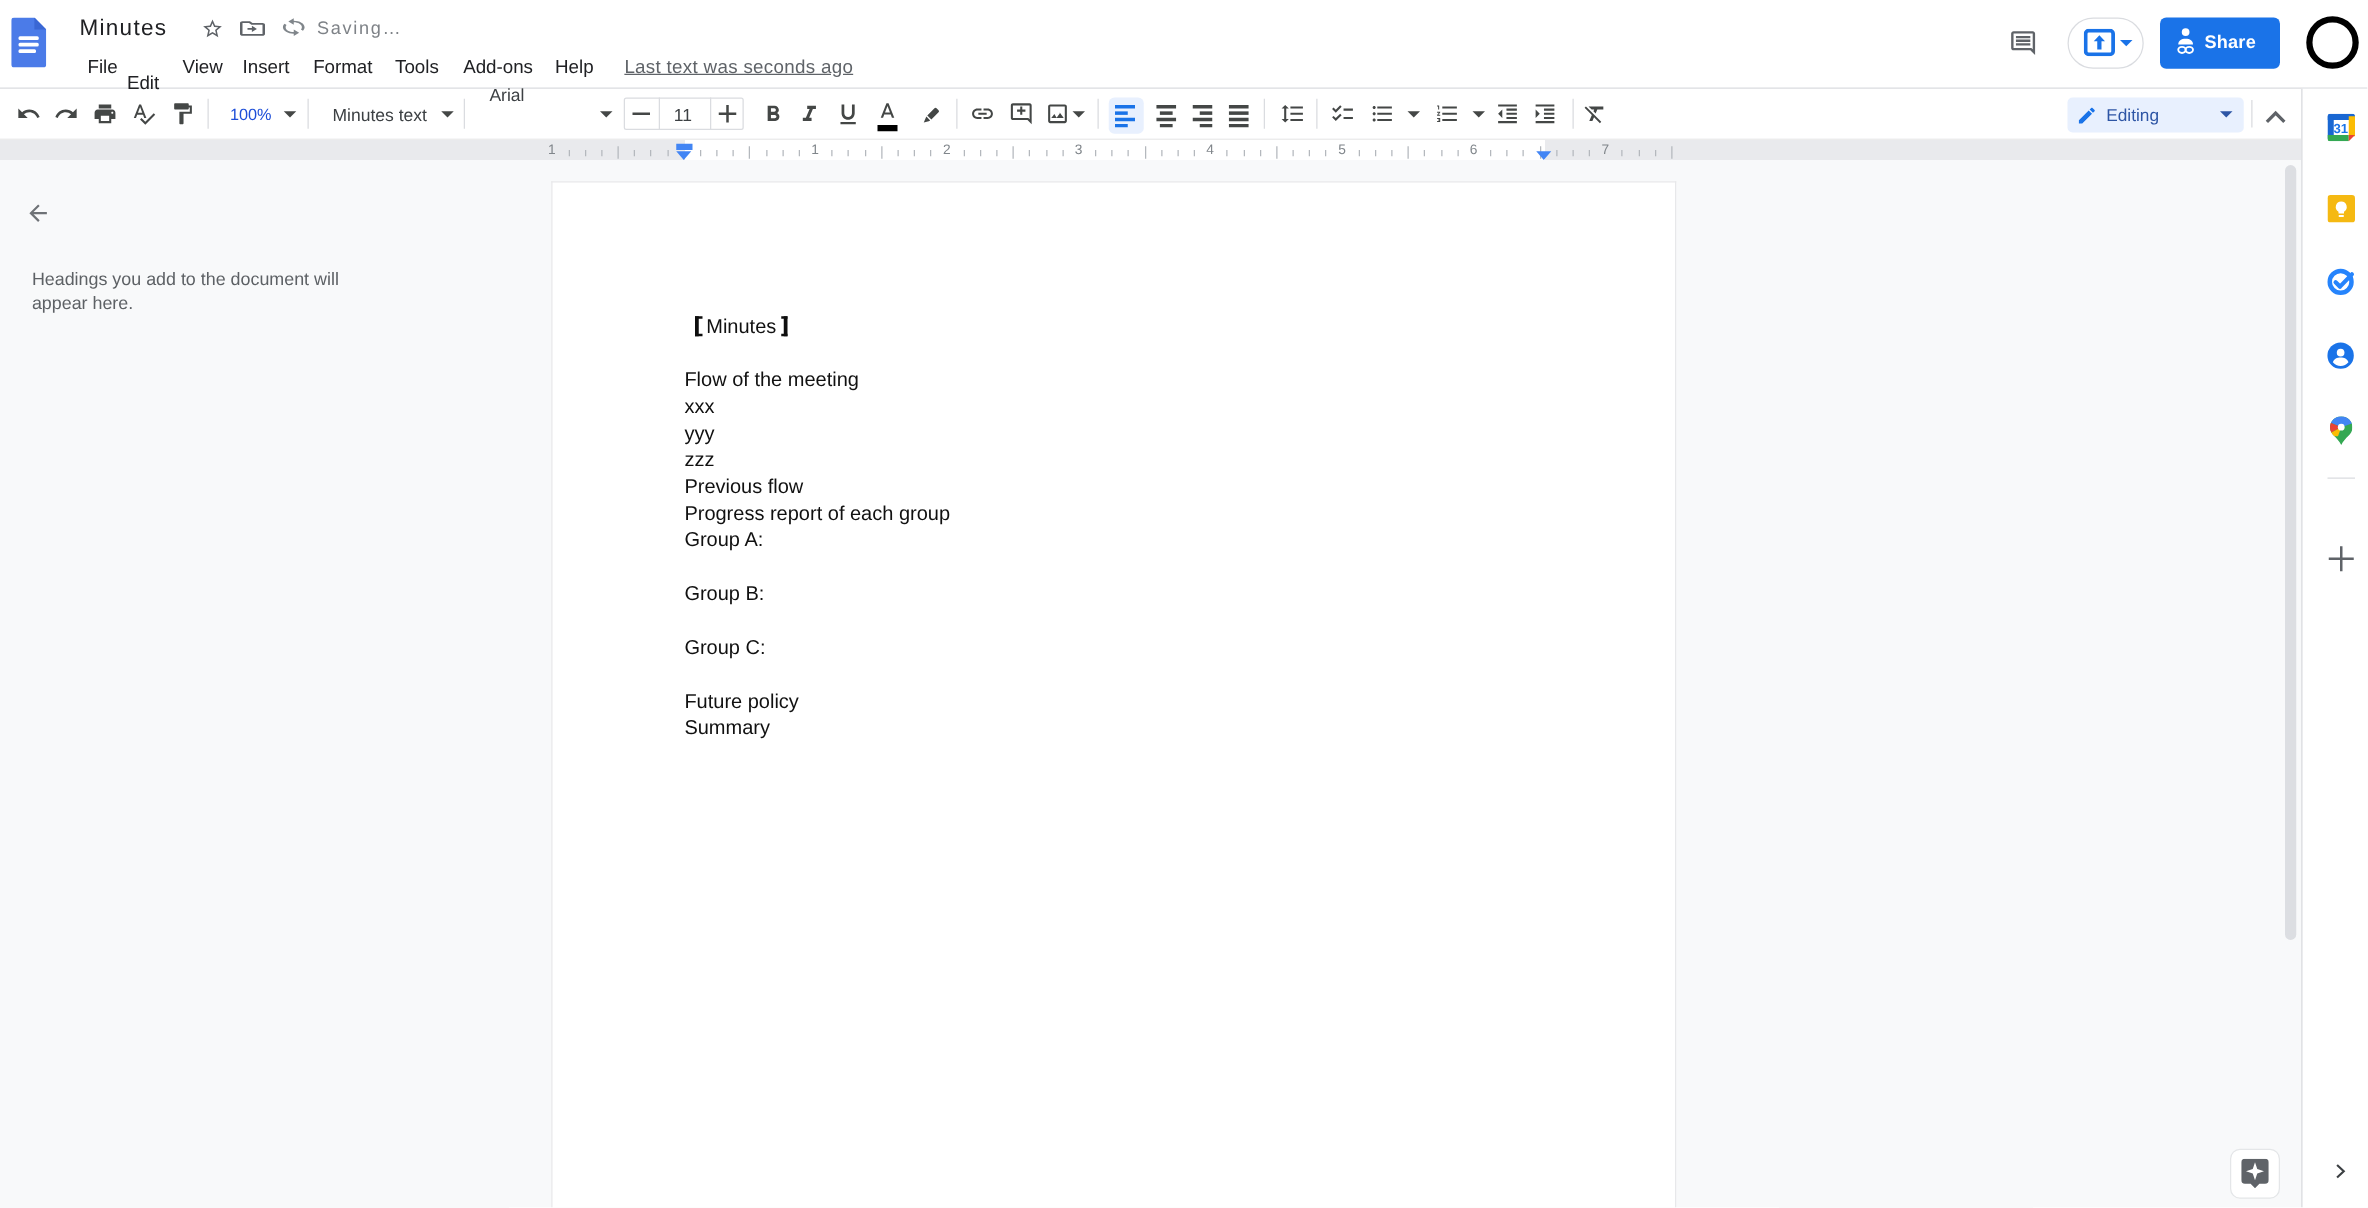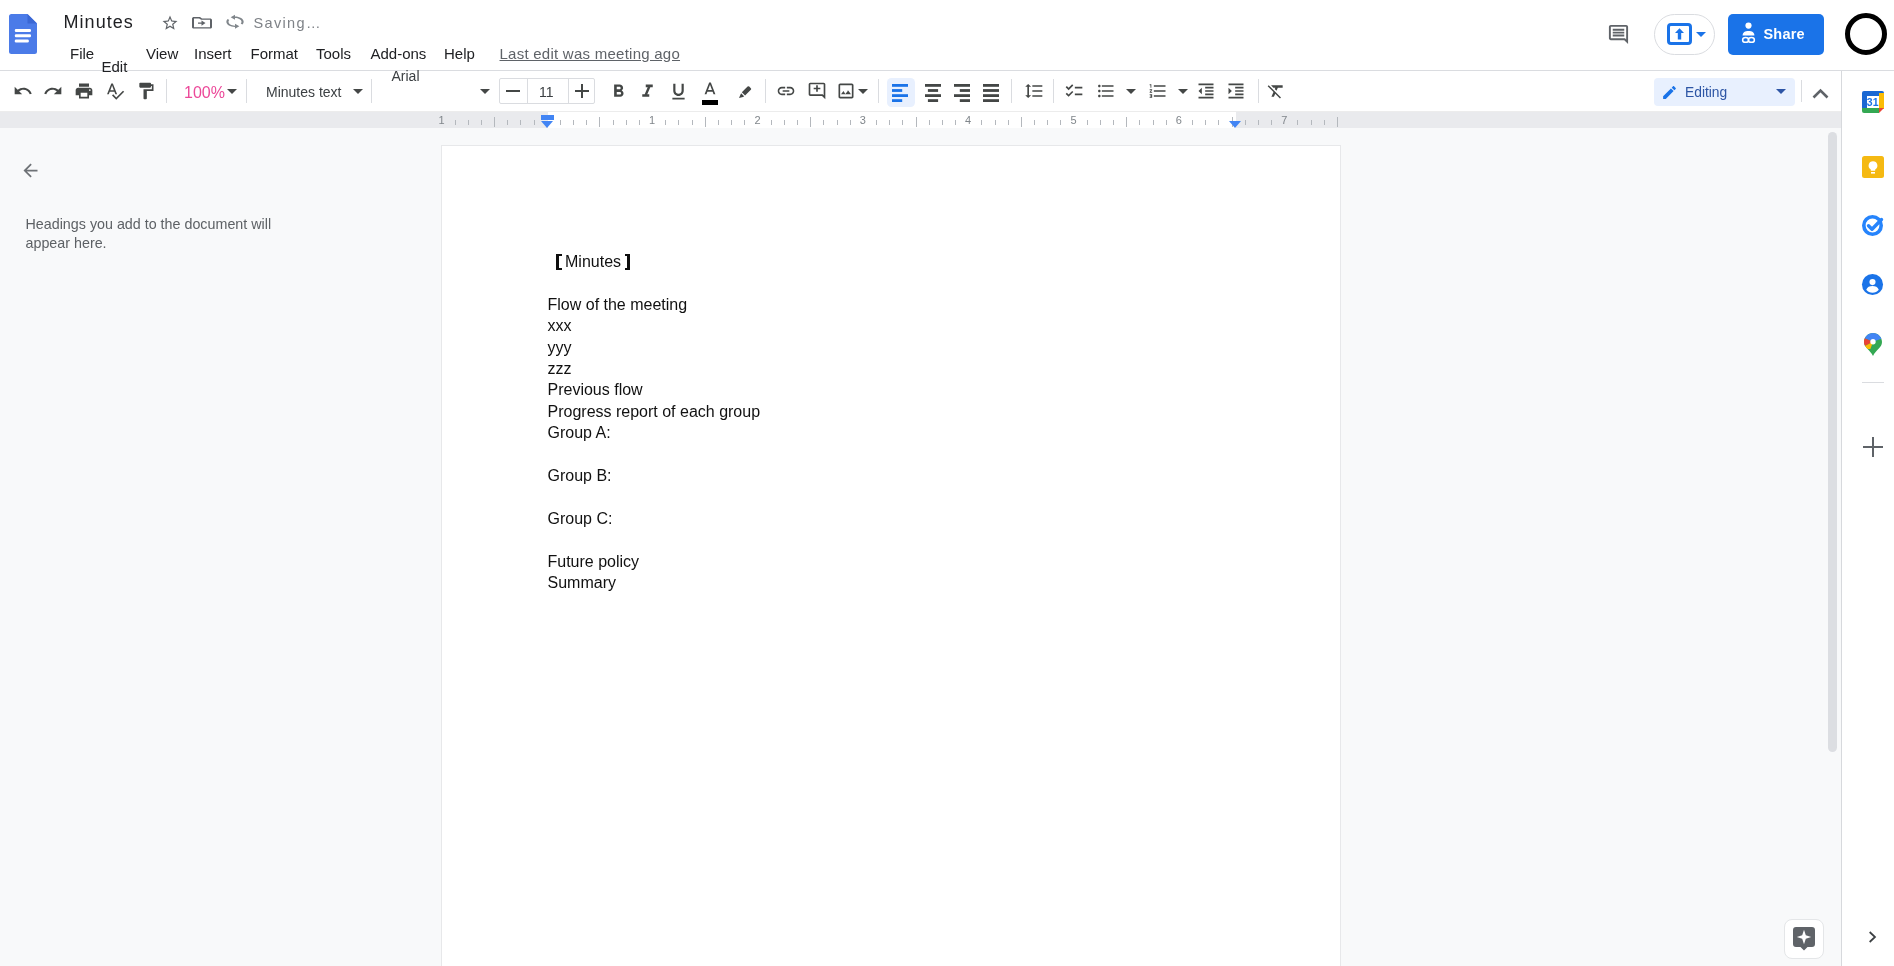--- a/index.html
+++ b/index.html
@@ -70,21 +70,21 @@
   <div class="abs" style="left:253.5px; top:15px; font-size:14.5px; font-weight:normal; color:#7e8287; letter-spacing:1.35px;">Saving…</div>
 
   <div class="menuitem" style="left:70px;">File</div>
   <div class="menuitem" style="left:101.5px;margin-top:13px;">Edit</div>
   <div class="menuitem" style="left:146px;">View</div>
   <div class="menuitem" style="left:194px;">Insert</div>
   <div class="menuitem" style="left:250.5px;">Format</div>
   <div class="menuitem" style="left:316px;">Tools</div>
   <div class="menuitem" style="left:370.5px;">Add-ons</div>
   <div class="menuitem" style="left:444px;">Help</div>
-  <div class="menuitem" style="left:499.5px; color:#5f6368; text-decoration:underline; letter-spacing:0.25px;">Last edit was meeting ago</div>
+  <div class="menuitem" style="left:499.5px; color:#5f6368; text-decoration:underline; letter-spacing:0.25px;">Last text was seconds ago</div>
 
   <svg class="abs" style="left:1606.5px; top:22.5px;" width="23" height="23" viewBox="0 0 24 24" fill="#5f6368">
       <path d="M21.99 4c0-1.1-.89-2-1.99-2H4c-1.1 0-2 .9-2 2v12c0 1.1.9 2 2 2h14l4 4-.01-18zM20 4v13.17L18.83 16H4V4h16zM6 12h12v2H6zm0-3h12v2H6zm0-3h12v2H6z"></path>
     </svg>
   <div class="abs" style="left:1653.5px; top:13.5px; width:61px; height:41px; background:#fff; border:1px solid #dadce0; border-radius:21px;"></div>
   <svg class="abs" style="left:1667px; top:23px;" width="25" height="22" viewBox="0 0 25 22">
     <rect x="1.5" y="1.5" width="22" height="19" rx="2.5" fill="none" stroke="#1a73e8" stroke-width="3"></rect>
     <path d="M12.5 5.2 L17 10 H14.2 V16.5 H10.8 V10 H8 Z" fill="#1a73e8"></path>
   </svg>
   <div class="caret" style="left:1695.5px; top:31.5px; border-top-color:#1a73e8;"></div>
@@ -111,21 +111,21 @@
   <svg class="abs" style="left:74px; top:81px;" width="20" height="20" viewBox="0 0 24 24" fill="#444746">
       <path d="M19 8H5c-1.66 0-3 1.34-3 3v6h4v4h12v-4h4v-6c0-1.66-1.34-3-3-3zm-3 11H8v-5h8v5zm3-7c-.55 0-1-.45-1-1s.45-1 1-1 1 .45 1 1-.45 1-1 1zm-1-9H6v4h12V3z"></path>
     </svg>
   <svg class="abs" style="left:104.5px; top:81px;" width="20" height="20" viewBox="0 0 24 24" fill="#444746">
       <path d="M12.45 16h2.09L9.43 3H7.57L2.46 16h2.09l1.12-3h5.64l1.14 3zm-6.02-5L8.5 5.48 10.57 11H6.43zm15.16.59l-8.09 8.09L9.83 16l-1.41 1.41 5.09 5.09L23 13l-1.41-1.41z"></path>
     </svg>
   <svg class="abs" style="left:136px; top:81px;" width="20" height="20" viewBox="0 0 24 24" fill="#444746">
       <path d="M18 4V3c0-.55-.45-1-1-1H5c-.55 0-1 .45-1 1v4c0 .55.45 1 1 1h12c.55 0 1-.45 1-1V6h1v4H9v11c0 .55.45 1 1 1h2c.55 0 1-.45 1-1v-9h8V4h-3z"></path>
     </svg>
   <div class="sep" style="left:165.5px;"></div>
-  <div class="abs" style="left:184px; top:84px; font-size:16px; color:#ec4899;">100%</div>
+  <div class="abs" style="left:184px; top:84px; font-size:13px; color:#1d4ed8;">100%</div>
   <div class="caret" style="left:227px; top:89px;"></div>
   <div class="sep" style="left:245.5px;"></div>
   <div class="abs" style="left:266px; top:84px; font-size:14px; color:#3c4043;">Minutes text</div>
   <div class="caret" style="left:352.5px; top:89px;"></div>
   <div class="sep" style="left:371px;"></div>
   <div class="abs" style="left:391.5px; top:68px; font-size:14px; color:#3c4043;">Arial</div>
   <div class="caret" style="left:480px; top:89px;"></div>
 
   <div class="abs" style="left:499px; top:78px; width:96px; height:26px; border:1px solid #dadce0; border-radius:2px;"></div>
   <div class="abs" style="left:527px; top:78px; width:1px; height:26px; background:#dadce0;"></div>

